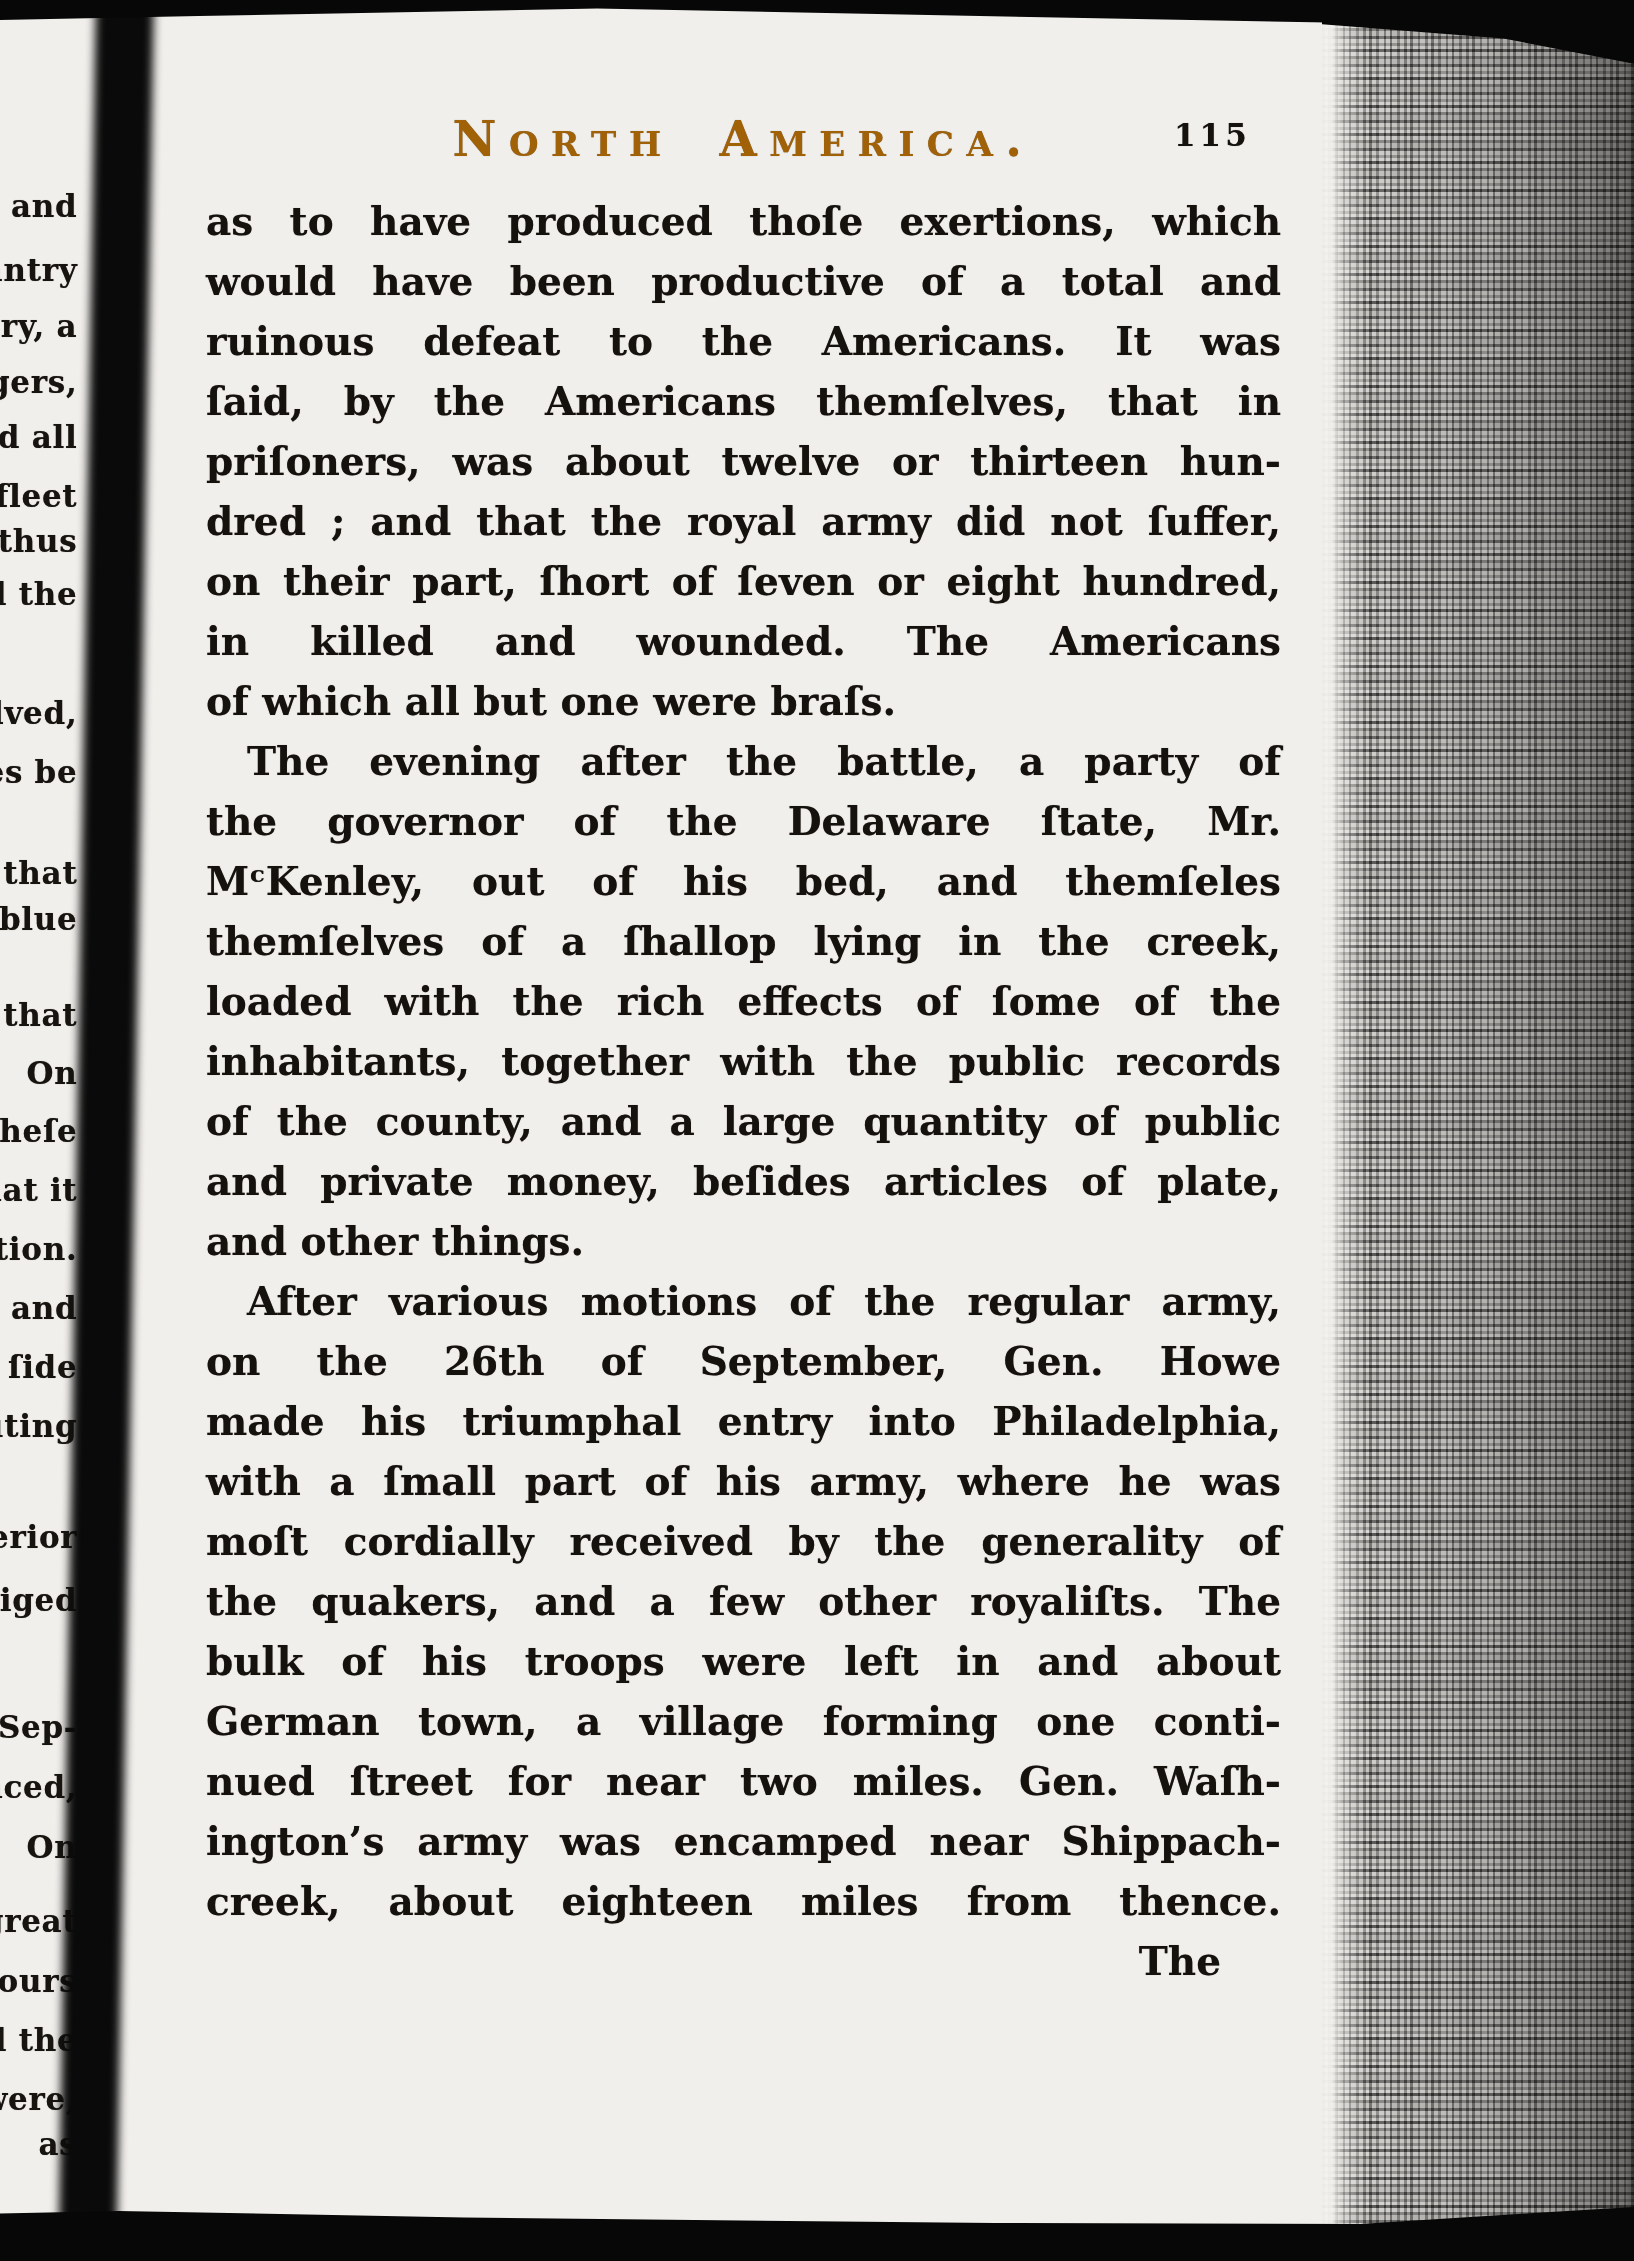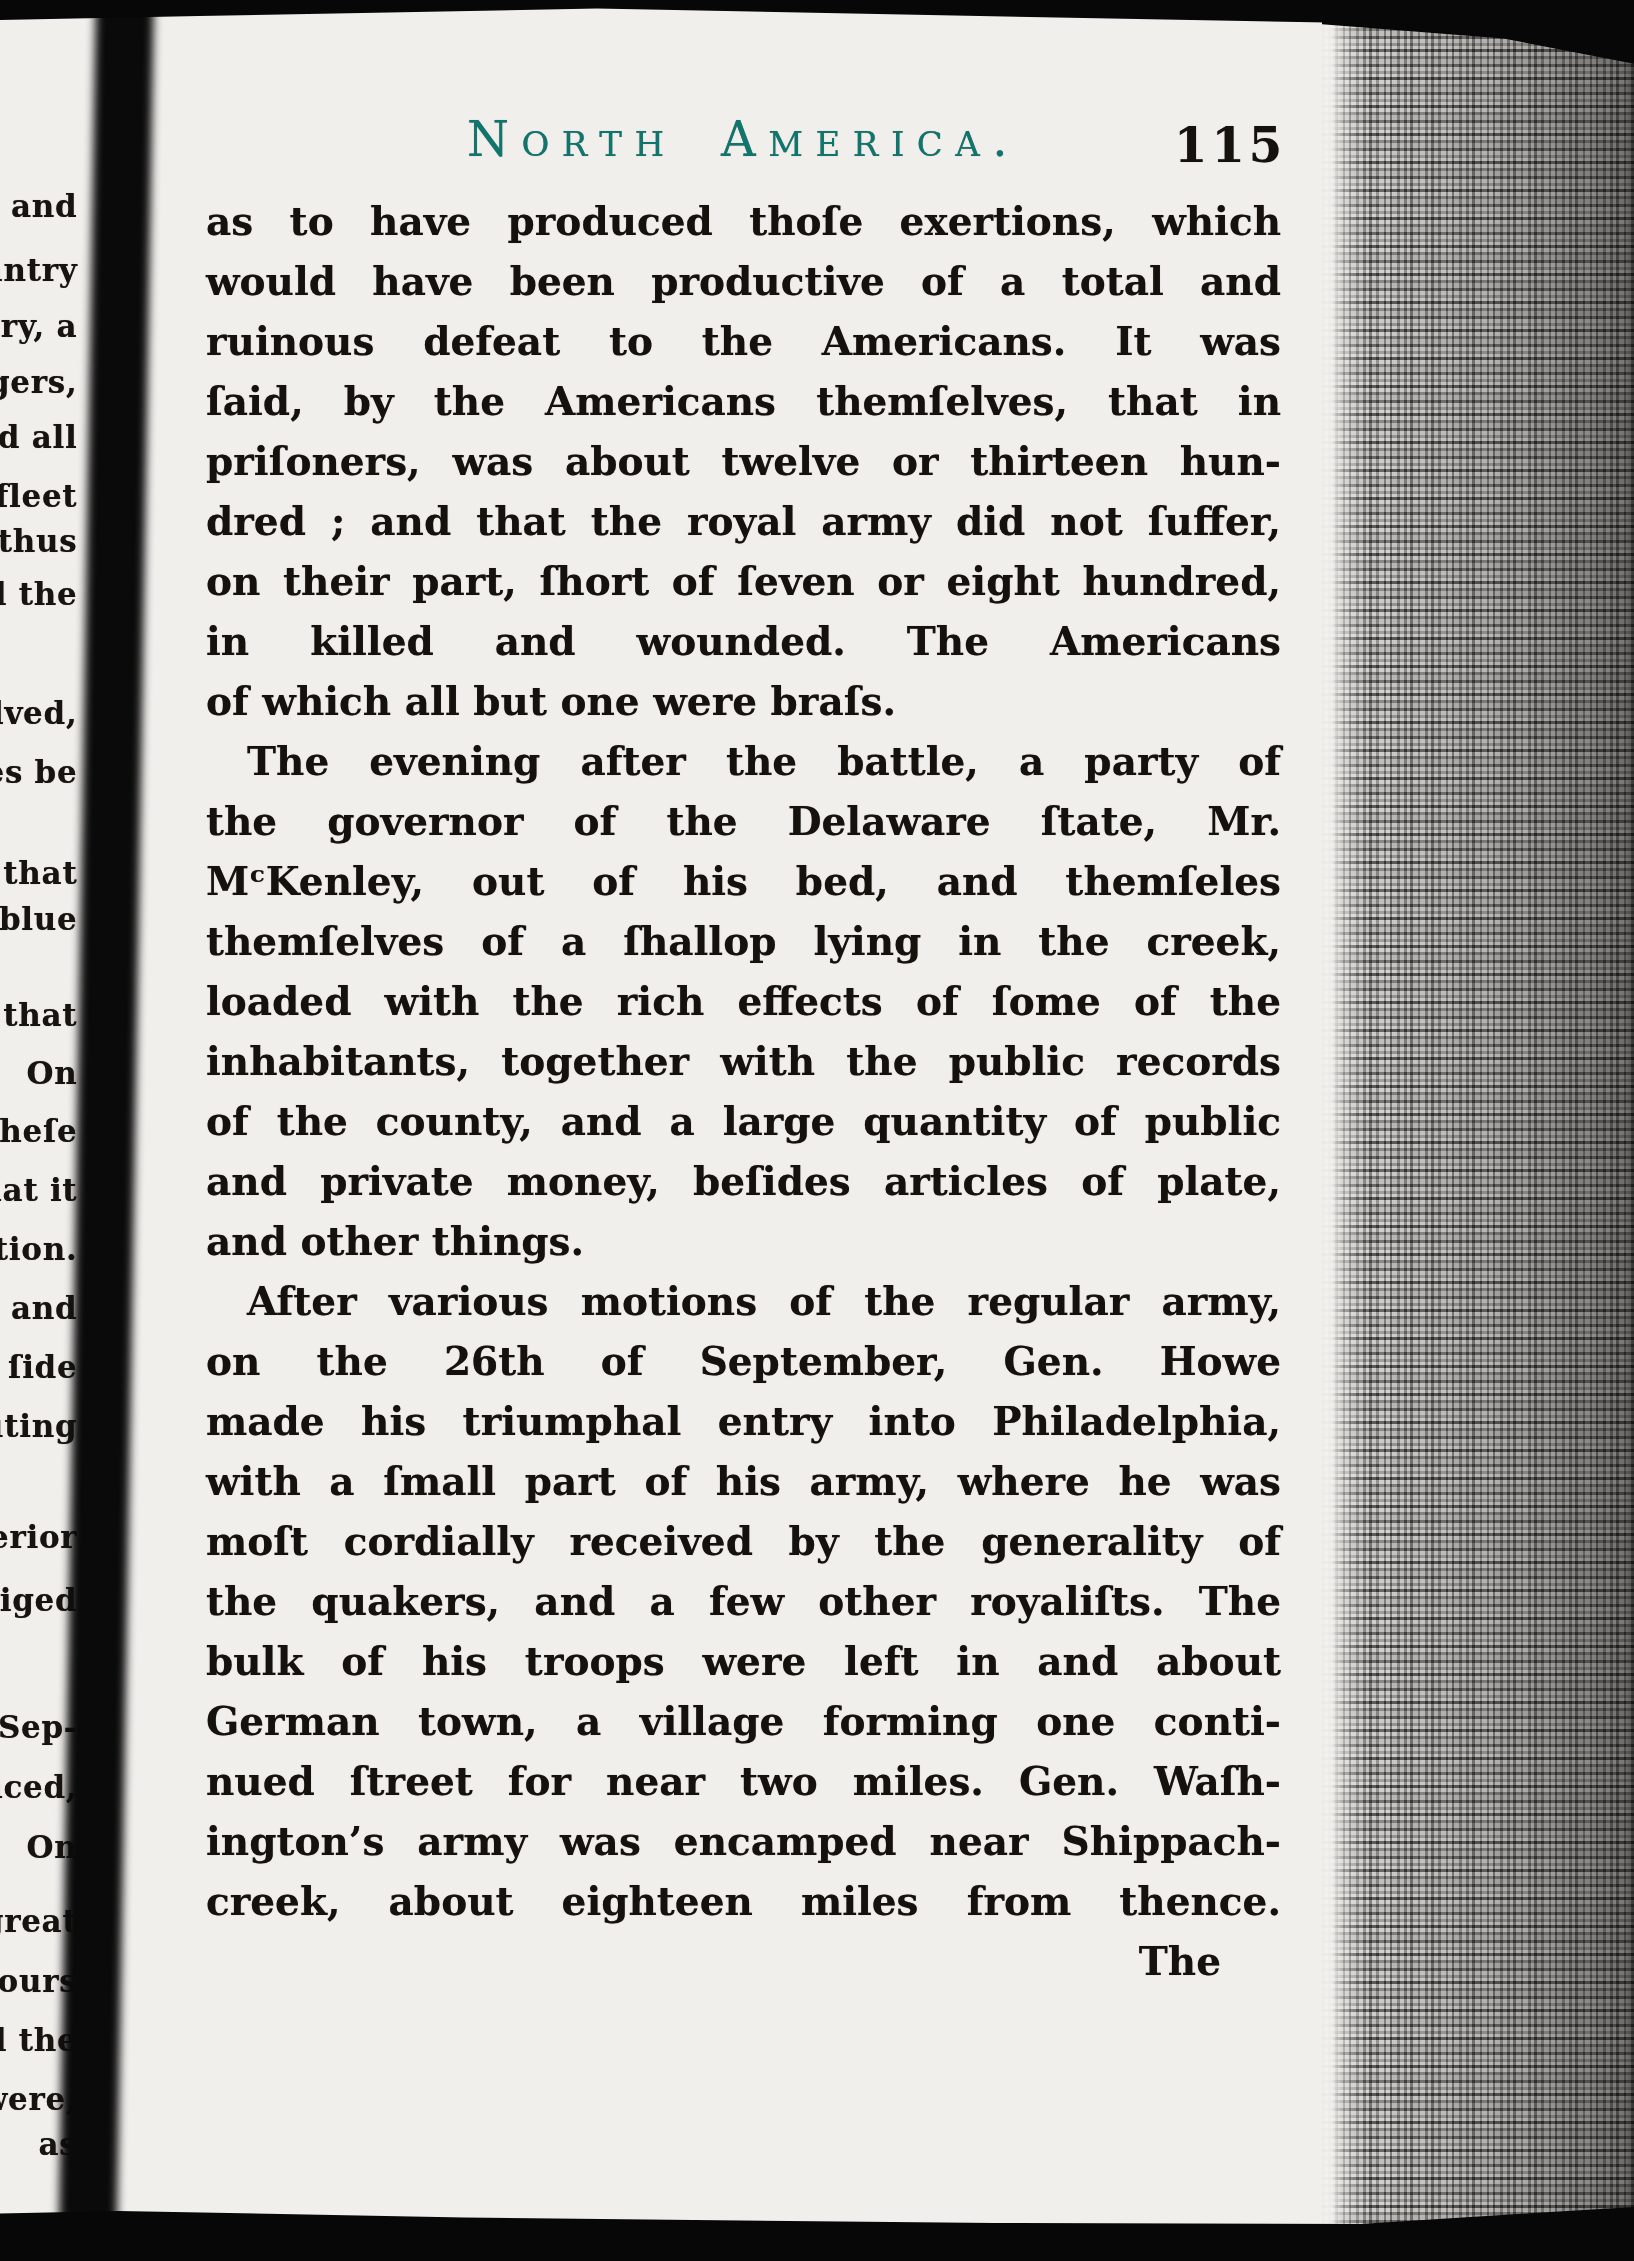--- a/index.html
+++ b/index.html
@@ -18,27 +18,27 @@
   }
   
   .gutter{
     position:absolute;left:96px;top:-10.6px;width:58px;height:2296px;
     background:#0a0a0a;filter:blur(4.6px);
     transform:rotate(0.95deg);transform-origin:top center;
   }
   
   .running-head{
     position:absolute;left:206px;top:111px;width:1075px;
-    text-align:center;font-variant:small-caps;font-weight:normal;
+    text-align:center;font-variant:small-caps;font-weight:bold;
     font-size:48px;letter-spacing:.26em;word-spacing:.35em;
-    color:#0f766e;text-shadow:0 0 0.7px rgba(20,18,15,.55);
+    color:#a16207;text-shadow:0 0 0.7px rgba(20,18,15,.55);
   }
   .folio{
     position:absolute;left:1174px;top:117px;
-    font-size:48px;font-weight:bold;letter-spacing:4px;color:#15120e;
+    font-size:31px;font-weight:bold;letter-spacing:4px;color:#15120e;
     text-shadow:0 0 0.7px rgba(20,18,15,.55);
   }
   
   .body-text{
     position:absolute;left:206px;top:191px;width:1075px;
     font-size:39px;font-weight:bold;color:#15120e;
     text-shadow:0 0 0.7px rgba(21,18,14,.5);
   }
   .line{
     height:60px;line-height:60px;white-space:normal;

